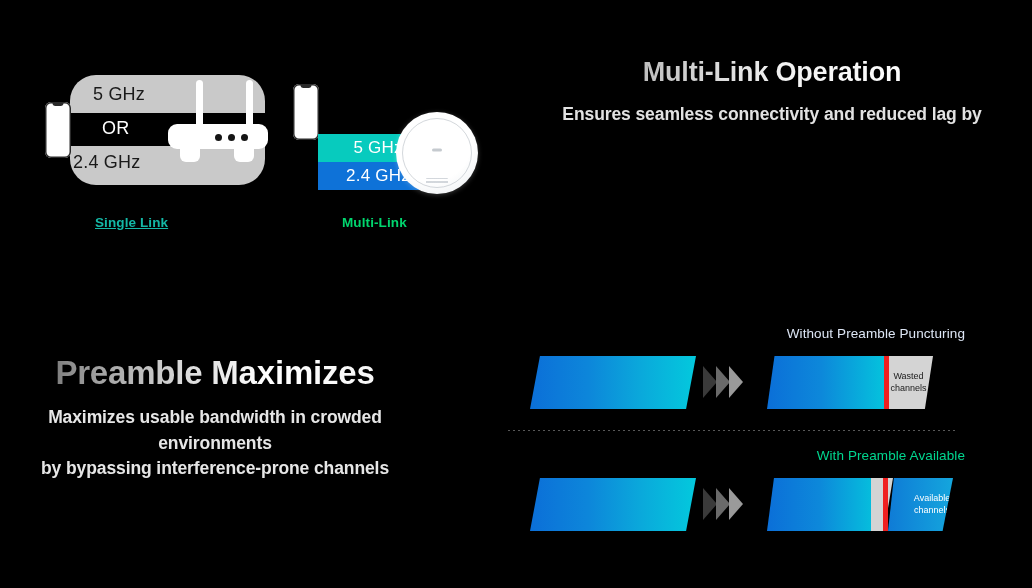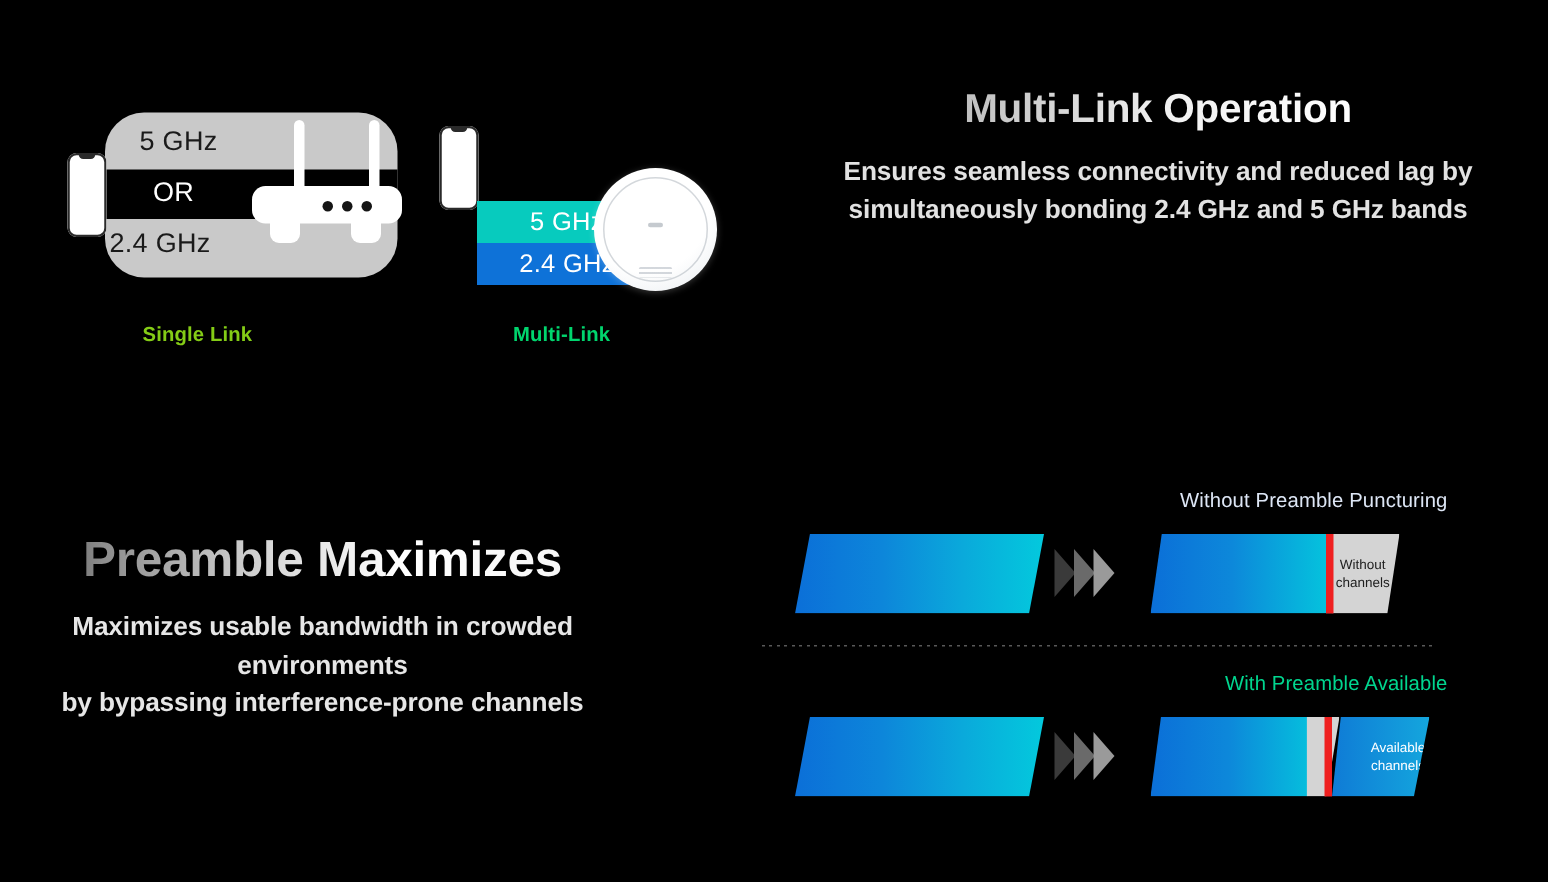--- a/index.html
+++ b/index.html
@@ -126,21 +126,21 @@
     background: repeating-linear-gradient(to bottom, rgba(168,176,186,0.5) 0 1.5px, transparent 1.5px 3.5px);
   }
 
   .diagram-caption {
     position: absolute;
     font-size: 13.5px;
     font-weight: bold;
     letter-spacing: .1px;
     white-space: nowrap;
   }
-  .cap-single { left: 95px;  top: 175px; color: #84cc16; }
+  .cap-single { left: 95px;  top: 175px; color: #14b8a6; text-decoration: underline; }
   .cap-multi  { left: 342px; top: 175px; color: #00d56e; }
 
   
   .mlo-text { position: absolute; left: 512px; top: 58px; width: 520px; text-align: center; }
   .mlo-title {
     font-size: 27px;
     font-weight: bold;
     letter-spacing: -0.2px;
     line-height: 1.1;
     background: linear-gradient(to right, #6e6e6e 0%, #b9b9b9 22%, #f2f2f2 52%, #ffffff 78%, #ffffff 100%);
@@ -324,21 +324,20 @@
     </div>
 
     <div class="diagram-caption cap-single">Single Link</div>
     <div class="diagram-caption cap-multi">Multi-Link</div>
   </div>
 
   <div class="mlo-text">
     <div class="mlo-title">Multi-Link Operation</div>
     <div class="mlo-sub">
       <div>Ensures seamless connectivity and reduced lag by</div>
-      <div>simultaneously bonding 2.4 GHz and 5 GHz bands</div>
     </div>
   </div>
 
   <div class="pp-text">
     <div class="pp-title">Preamble Maximizes</div>
     <div class="pp-sub">
       <div>Maximizes usable bandwidth in crowded</div>
       <div>environments</div>
       <div>by bypassing interference-prone channels</div>
     </div>
@@ -354,21 +353,21 @@
       <div class="chev-group">
         <div class="chev c1"></div>
         <div class="chev c2"></div>
         <div class="chev c3"></div>
       </div>
 
       <div class="trap-right">
         <div class="seg w0-blue"></div>
         <div class="seg w0-grey">
           <span>
-              <b style="font-weight:normal;display:block">Without</b>
+              <b style="font-weight:normal;display:block">Wasted</b>
               <b style="font-weight:normal;display:block">channels</b>
             </span>
         </div>
         <div class="seg w0-red"></div>
       </div>
 
       <div class="dotted-divider"></div>
     </div>
 
     <div class="pp-row row-with">

